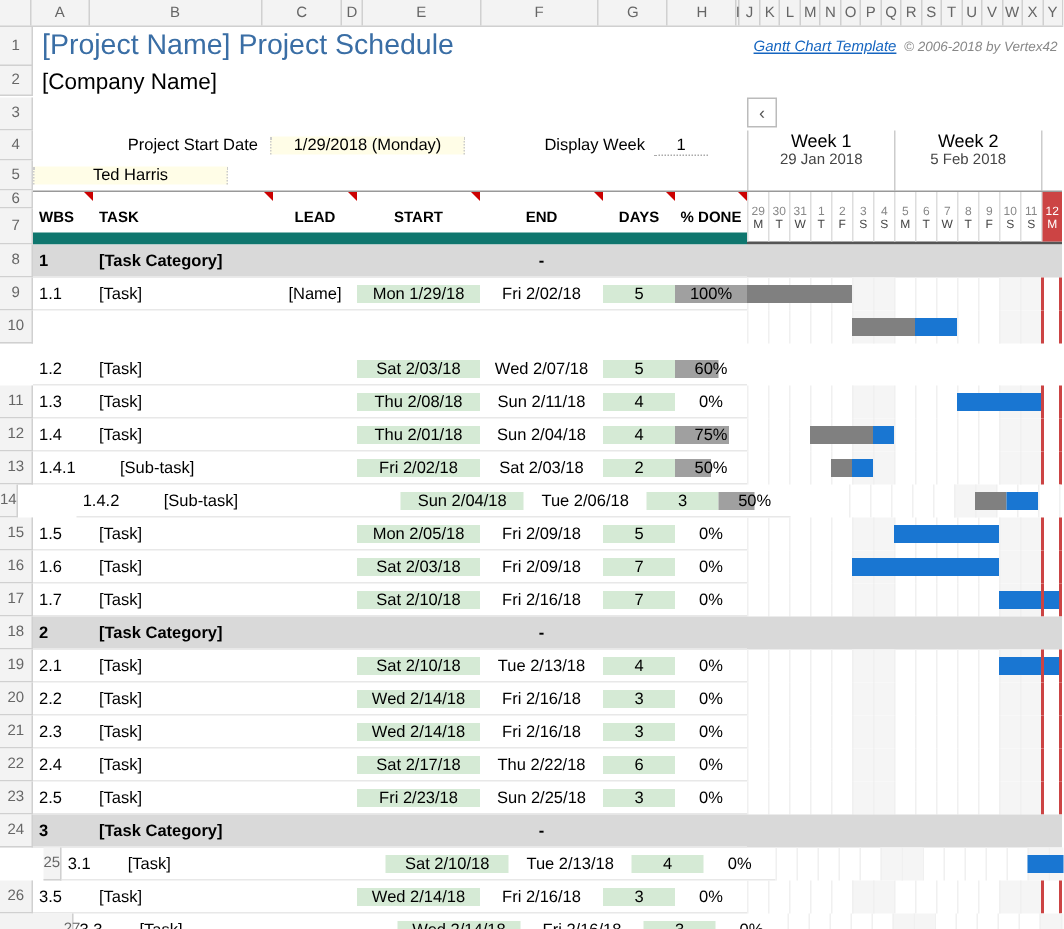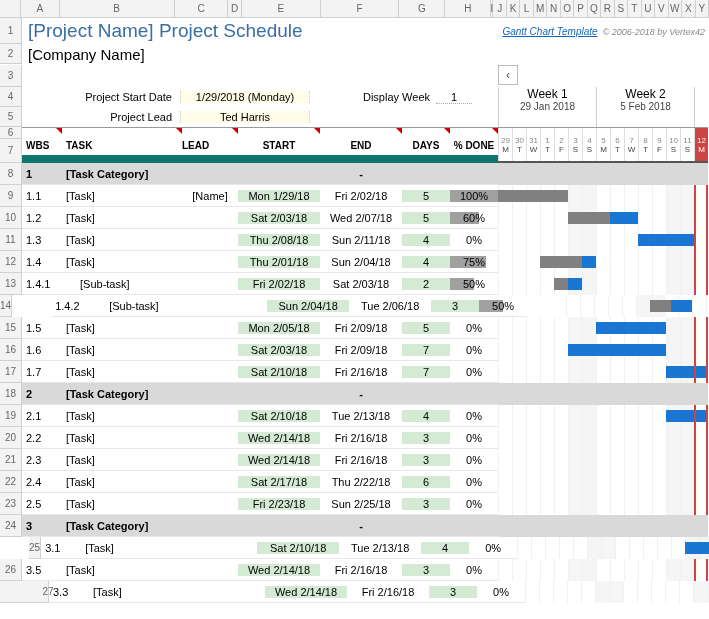--- a/index.html
+++ b/index.html
@@ -109,21 +109,20 @@
     <div class="meta-row">
       <div class="label-r">Project Start Date</div>
       <div class="val-c">1/29/2018 (Monday)</div>
       <div style="flex:1;"></div>
       <div class="display-week" style="padding-right:4px;justify-content:center;">
         <span>Display Week</span>
         <span style="width:36px; text-align:center; border-bottom:1px dotted #aaa; margin-left:6px;">1</span>
       </div>
     </div>
     <div class="meta-row">
-      <div class="label-r">Project Lead</div>
       <div class="val-c">Ted Harris</div>
     </div>
   </div>
   <div style="width:22px;"></div>
   <div style="display:flex;" id="weeks-hdr">
       <div style="width:98px; border-left:1px solid #ccc;">
         <div class="week-hdr">Week 1</div>
         <div class="week-date">29 Jan 2018</div>
       </div>
       <div style="width:98px; border-left:1px solid #ccc;">
@@ -141,21 +140,21 @@
     </div>
   <div class="tbl-hdr" style="width:476px; height:36px;">
     <div class="c-wbs" style="position:relative;">
         <span>WBS</span>
         <div class="tri"></div>
       </div>
     <div class="c-task" style="position:relative;">
         <span>TASK</span>
         <div class="tri"></div>
       </div>
-    <div class="c-lead" style="position:relative;">
+    <div class="c-lead" style="justify-content:center; position:relative;">
         <span>LEAD</span>
         <div class="tri"></div>
       </div>
     <div class="c-start" style="justify-content:center; position:relative; background:transparent;">
         <span>START</span>
         <div class="tri"></div>
       </div>
     <div class="c-end" style="justify-content:center; position:relative;">
         <span>END</span>
         <div class="tri"></div>
@@ -275,21 +274,21 @@
         <div class="g-cell "></div>
         <div class="g-cell g-we"></div>
         <div class="g-cell g-we"></div>
         <div class="g-cell "></div>
         <div class="bar bar-gray" style="left:0px; width:70px;"></div>
         <div class="g-today" style="left:196px;"></div>
       </div>
   </div>
     <div style="display:flex;">
     <div class="row-num" style="height:22px;">10</div>
-    <div class="row" style="width:476px;">
+    <div class="row" style="width:476px;margin-top:28px;">
       <div class="c-wbs">1.2</div>
       <div class="c-task" style="">[Task]</div>
       <div class="c-lead"></div>
       <div class="c-start" style="">Sat 2/03/18</div>
       <div class="c-end">Wed 2/07/18</div>
       <div class="c-days" style="">5</div>
       <div class="c-done"><div class="done-bar" style="width:60%;"></div><span class="done-txt">60%</span></div>
     </div>
     <div class="gantt" style="width:210px; ">
         <div class="g-cell "></div>

